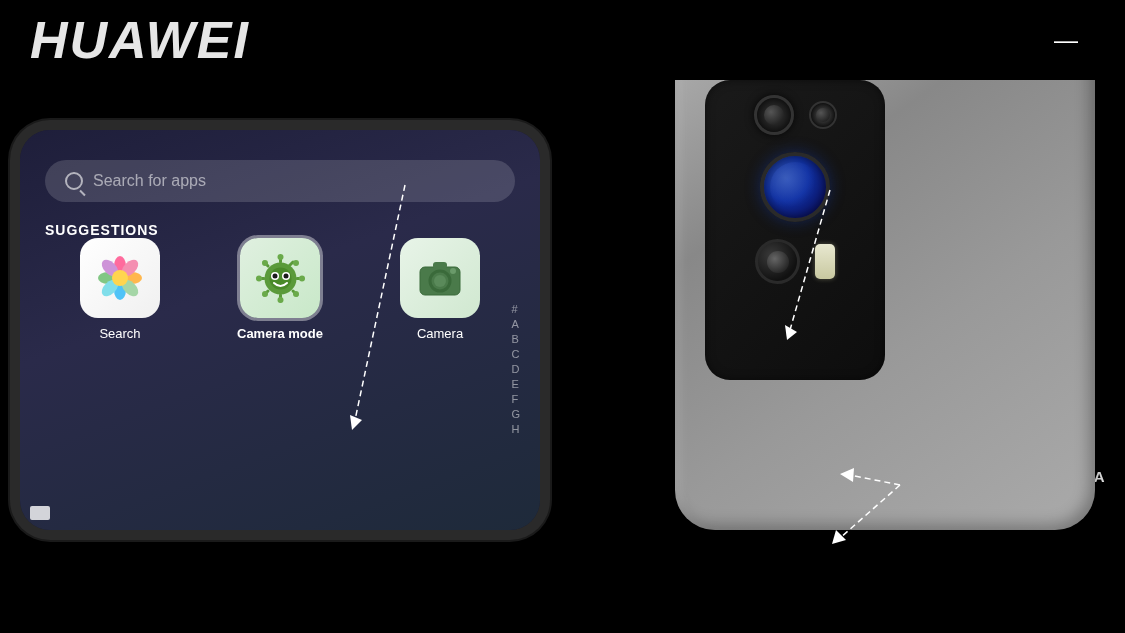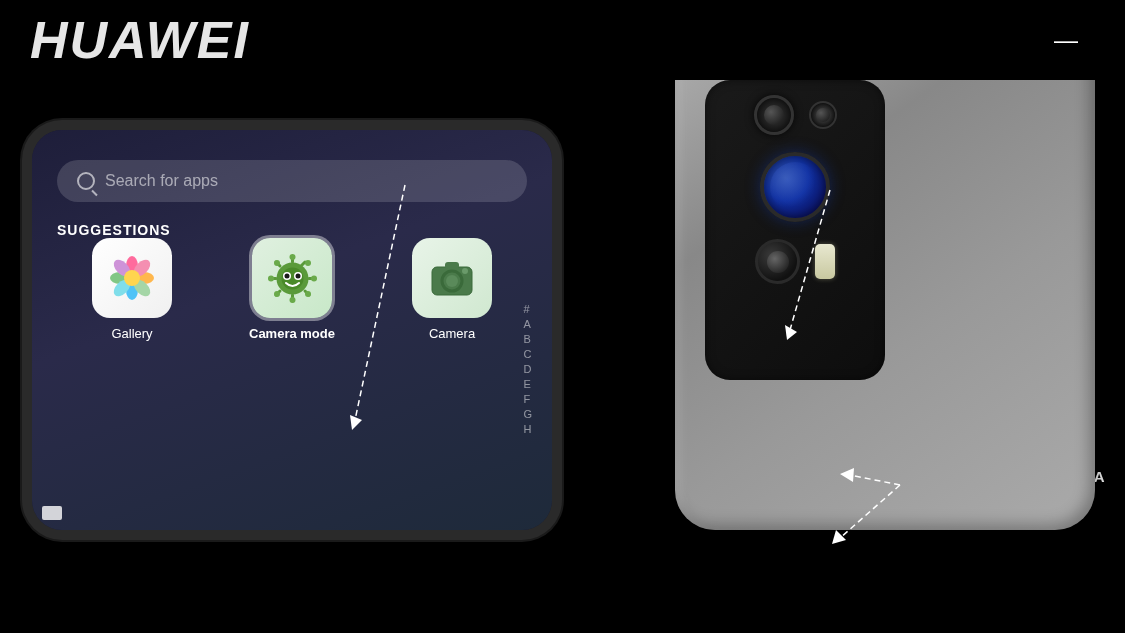--- a/index.html
+++ b/index.html
@@ -37,21 +37,21 @@
     .minimize-btn {
       color: #fff;
       font-size: 24px;
       cursor: pointer;
       line-height: 1;
     }
 
     
     .phone-left {
       position: absolute;
-      left: 12px;
+      left: 0;
       top: 0;
       width: 580px;
       height: 553px;
       text-decoration: underline;
     }
 
     .phone-screen-container {
       position: absolute;
       left: 20px;
       top: 130px;
@@ -420,21 +420,21 @@
               <ellipse cx="25" cy="37" rx="6" ry="10" fill="#4FC3F7"></ellipse>
               <ellipse cx="13" cy="25" rx="10" ry="6" fill="#81C784"></ellipse>
               <ellipse cx="37" cy="25" rx="10" ry="6" fill="#FFB74D"></ellipse>
               <ellipse cx="15" cy="15" rx="6" ry="10" fill="#CE93D8" transform="rotate(-45 15 15)"></ellipse>
               <ellipse cx="35" cy="15" rx="6" ry="10" fill="#F48FB1" transform="rotate(45 35 15)"></ellipse>
               <ellipse cx="15" cy="35" rx="6" ry="10" fill="#80DEEA" transform="rotate(45 15 35)"></ellipse>
               <ellipse cx="35" cy="35" rx="6" ry="10" fill="#A5D6A7" transform="rotate(-45 35 35)"></ellipse>
               <circle cx="25" cy="25" r="8" fill="#FFD54F"></circle>
             </svg>
           </div>
-          <span class="app-label">Gallery</span>
+          <span class="app-label">Search</span>
         </div>
 
         <div class="app-item micro-mode-selected">
           <div class="app-icon micro-mode">
             <svg class="micro-svg" viewBox="0 0 55 55" xmlns="http://www.w3.org/2000/svg">
 
               <circle cx="27.5" cy="27.5" r="16" fill="#5a9a3a"></circle>
               <circle cx="27.5" cy="27.5" r="11" fill="#4a8a2a"></circle>
 
               <line x1="27.5" y1="5" x2="27.5" y2="11" stroke="#5a9a3a" stroke-width="3" stroke-linecap="round"></line>

